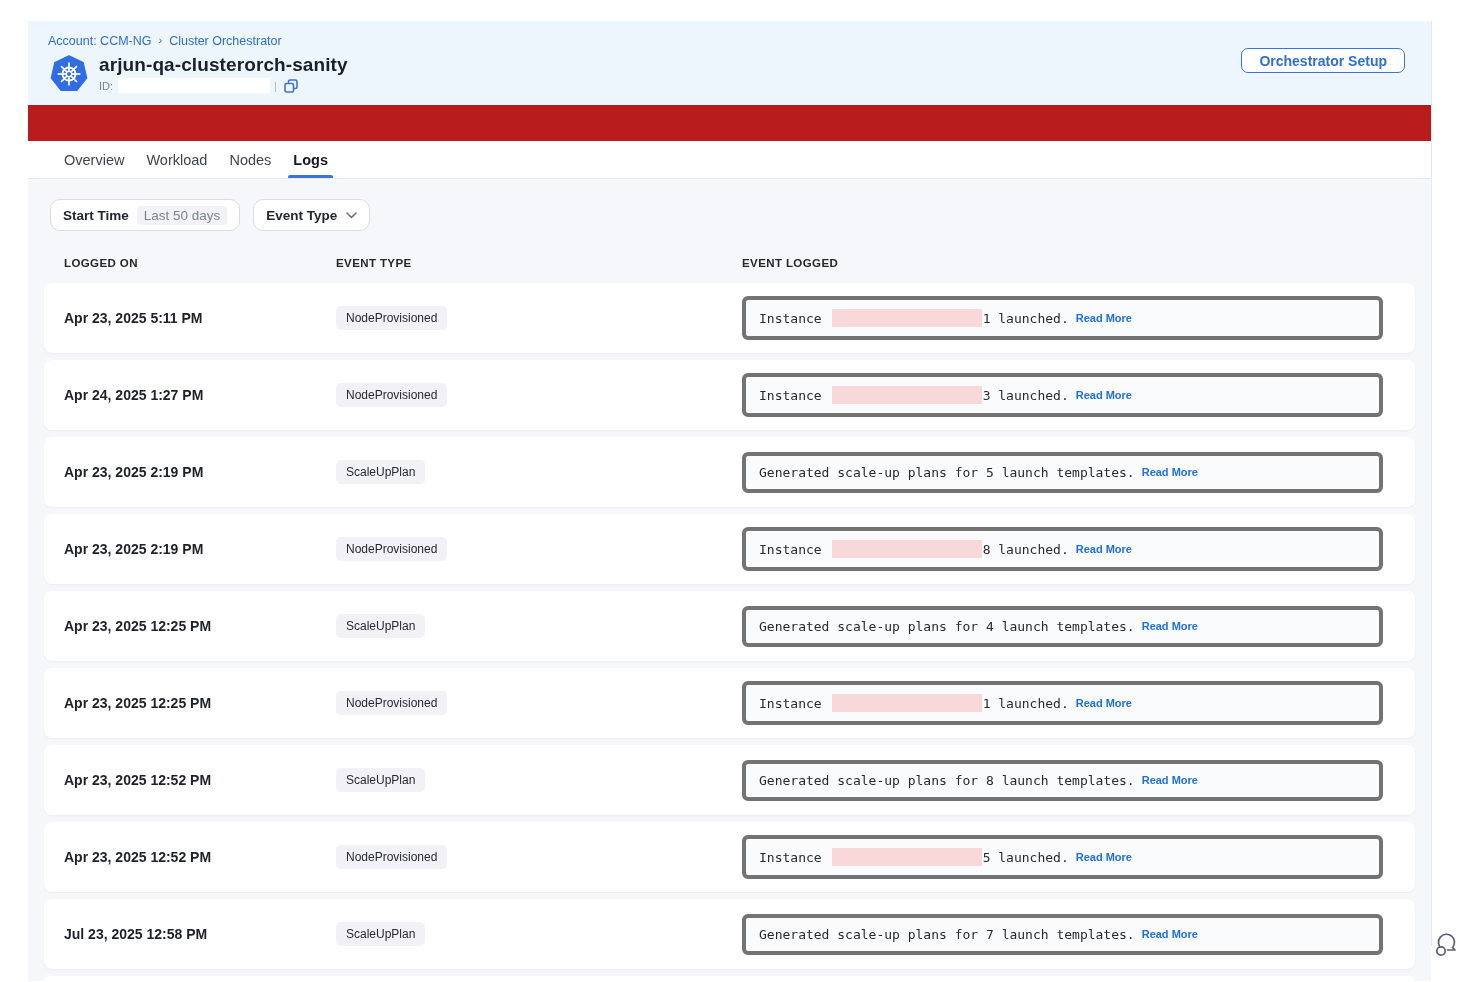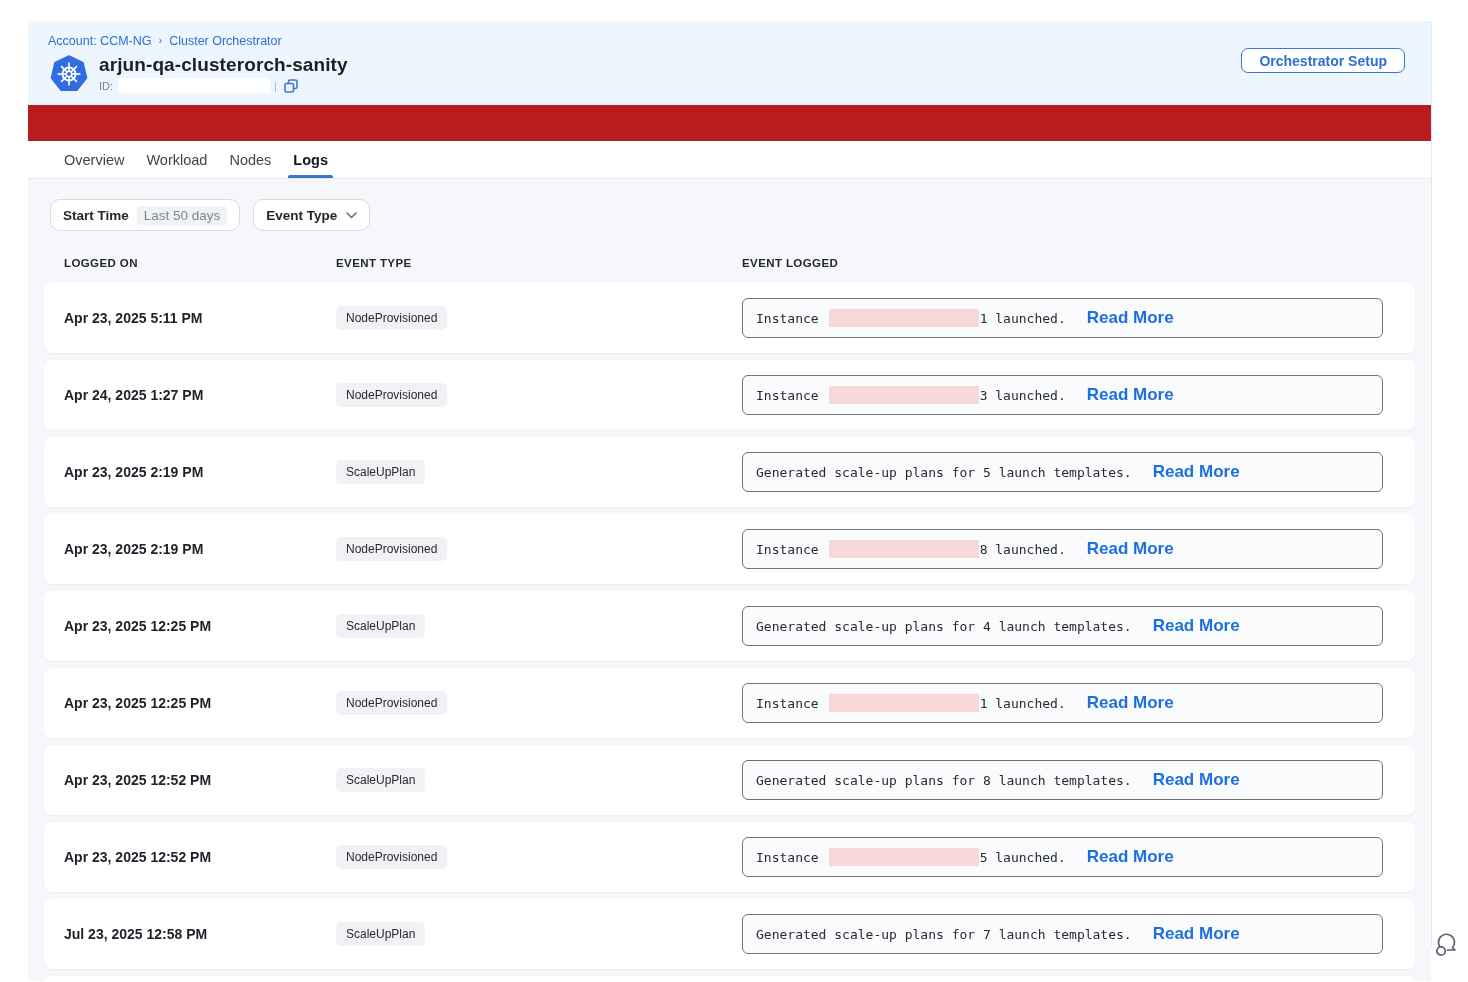--- a/index.html
+++ b/index.html
@@ -48,27 +48,27 @@
   .grid{display:grid;grid-template-columns:272px 406px 1fr;align-items:center;padding:0 20px;}
   .table-head{margin:0 0 14px 0;}
   .th{font-size:11.5px;font-weight:700;color:#23272e;letter-spacing:.4px;}
   .rows{display:flex;flex-direction:column;gap:7px;}
   .row-card{background:#fff;border-radius:8px;height:70px;
     box-shadow:0 1px 2px rgba(30,40,60,.05);}
   .row-card--partial{height:6px;border-radius:8px 8px 0 0;background:#fff;flex:0 0 auto;}
   .cell-date{font-size:14px;font-weight:700;color:#1d2129;}
   .badge{display:inline-block;background:var(--badge);border-radius:5px;padding:5px 10px;
     font-size:12px;font-weight:500;color:#262a33;justify-self:start;}
-  .detail-box{background:#fafbfd;border:1px solid #737373;border-radius:6px;
+  .detail-box{background:#fafbfd;border:4px solid #737373;border-radius:6px;
     padding:9px 13px;font-family:"DejaVu Sans Mono",monospace;font-size:13px;
     color:#262b31;display:flex;align-items:center;margin-right:12px;white-space:pre;}
   .redacted{display:inline-block;width:150px;height:18px;background:var(--redact);
     margin:0 1px 0 10px;flex:0 0 auto;}
   .read-more{color:var(--link);font-family:"Liberation Sans",sans-serif;
-    font-weight:600;font-size:17px;margin-left:21px;cursor:pointer;text-decoration:none;}
+    font-weight:600;font-size:11px;margin-left:7px;cursor:pointer;text-decoration:none;}
   .help-float{position:absolute;left:1434px;top:930px;width:26px;height:28px;cursor:pointer;}
 </style>
 </head>
 <body>
 
 <div class="app">
 
   <div class="band">
     <div class="breadcrumb">
       <span>Account: CCM-NG</span>

